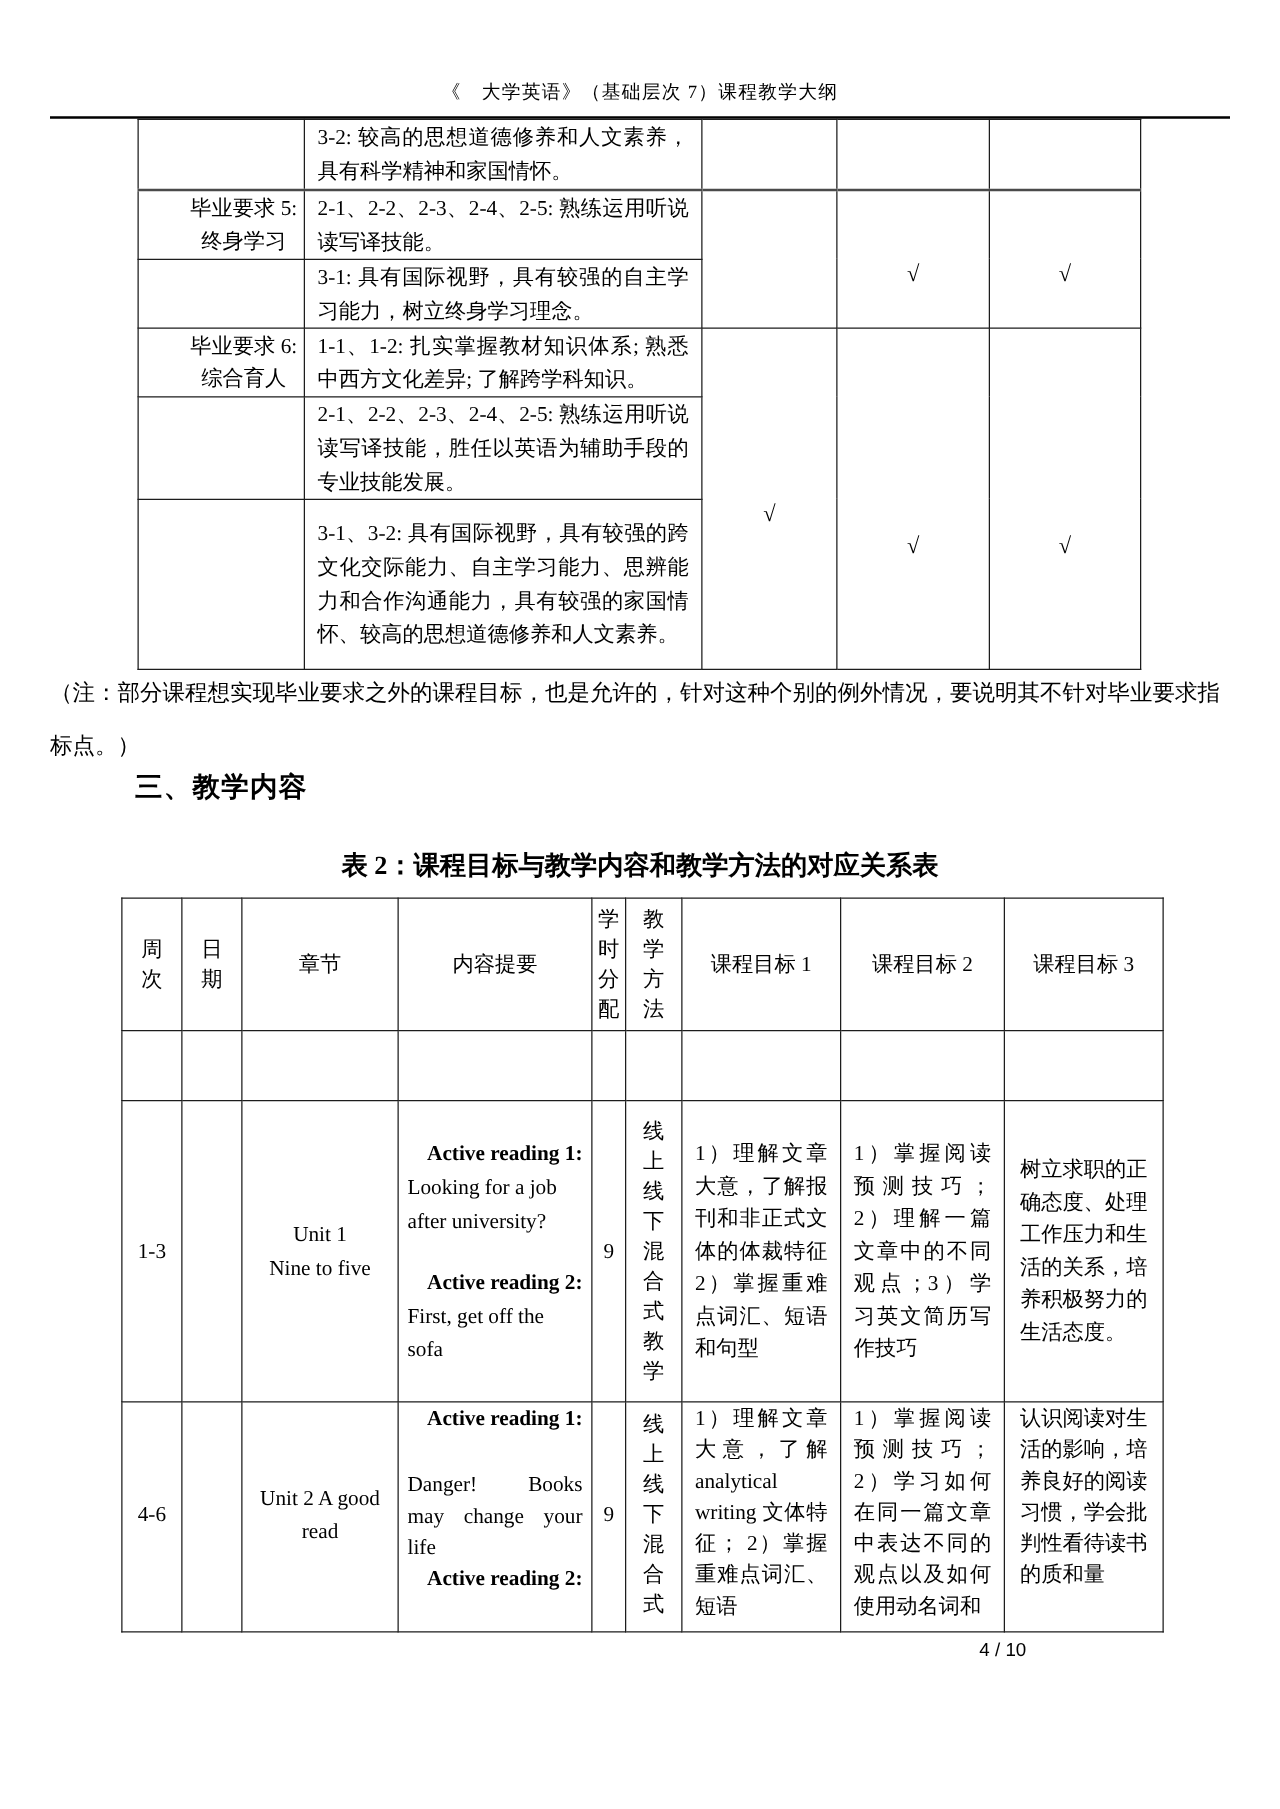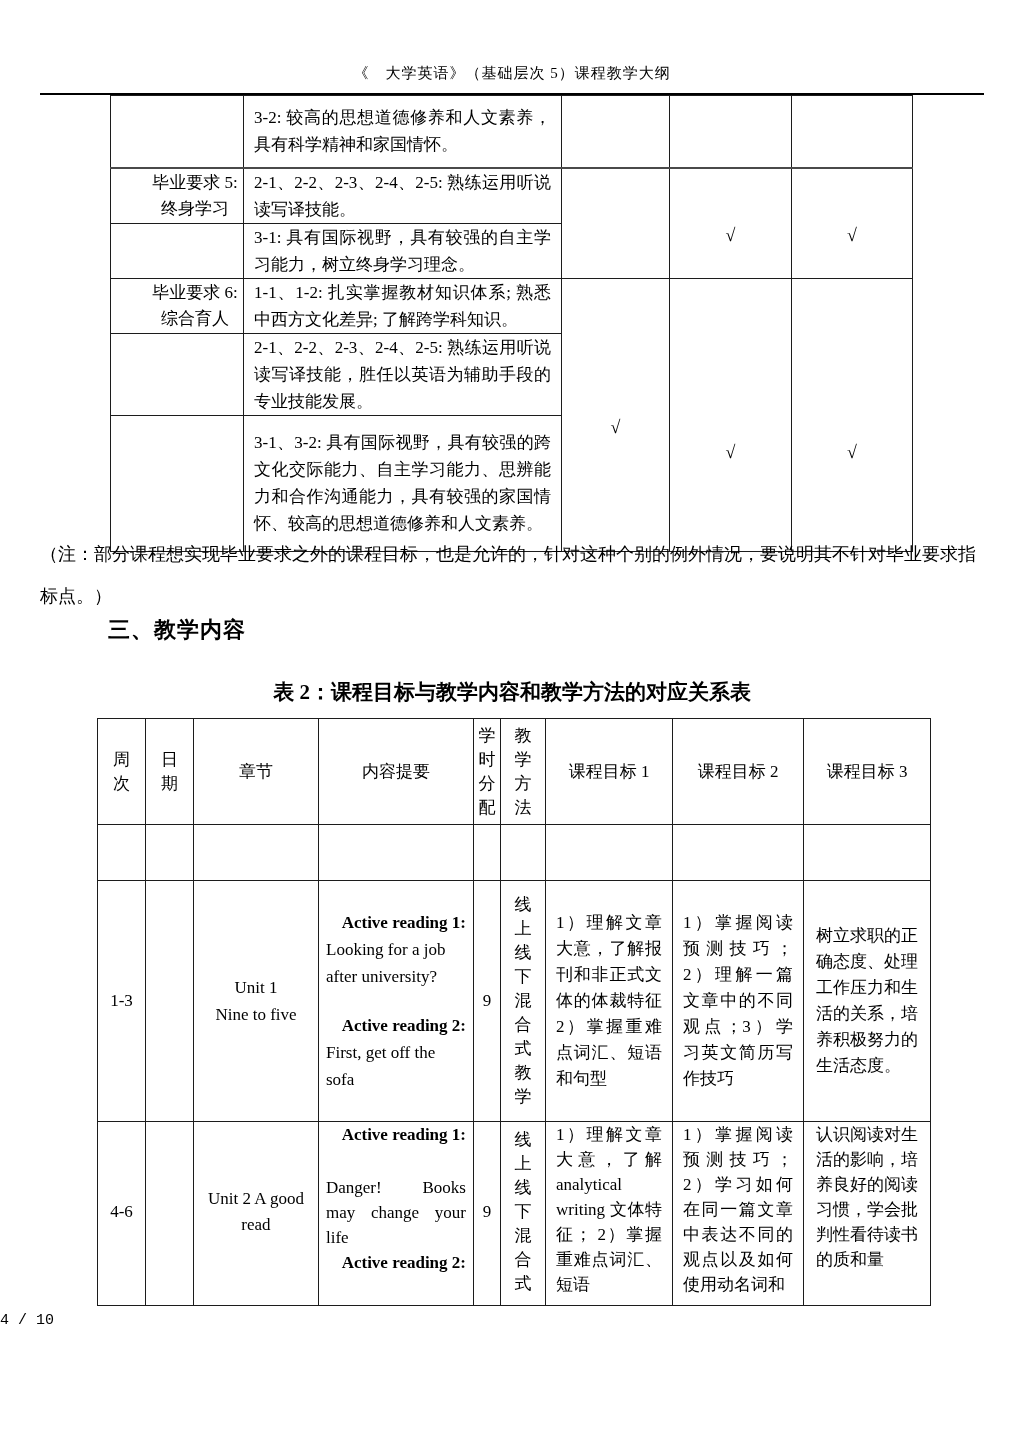--- a/index.html
+++ b/index.html
@@ -48,41 +48,41 @@
   .gap-after{margin-bottom:22px;}
   .jl{text-align:justify;text-align-last:justify;margin-top:28px;}
   .chapter{text-align:center;white-space:pre-line;line-height:27px;}
   
   .r2 td{vertical-align:top;}
   .r2 .clip{height:179px;overflow:hidden;}
   .r2 .excerpt,.r2 .goal{line-height:25px;}
   .r2 .cen{display:flex;flex-direction:column;justify-content:center;height:179px;}
   .r2 .chapter{line-height:26px;}
   
-  .footer{position:absolute;left:0;top:1312px;width:821px;text-align:left;
-          font-size:15px;font-family:Liberation Mono, monospace;}
+  .footer{position:absolute;left:0;top:1312px;width:821px;text-align:right;
+          font-size:15px;font-family:Liberation Sans, sans-serif;}
 </style>
 </head>
 <body>
 
 <div class="page">
 
-  <div class="doc-header">《　大学英语》（基础层次 5）课程教学大纲</div>
+  <div class="doc-header">《　大学英语》（基础层次 7）课程教学大纲</div>
   <div class="header-rule"></div>
 
   <table class="t1">
     <colgroup>
         <col style="width:133px">
         <col style="width:318px">
         <col style="width:108px">
         <col style="width:122px">
         <col style="width:121px">
       </colgroup>
     <tbody>
-        <tr style="height:72px">
+        <tr style="height:56px">
       <td class="req"></td>
       <td class="desc">3-2: 较高的思想道德修养和人文素养，具有科学精神和家国情怀。</td>
       <td class="chk"></td>
       <td class="chk"></td>
       <td class="chk"></td>
     </tr>
     <tr style="height:55px" class="thickline">
       <td class="req">毕业要求 5:
 终身学习</td>
       <td class="desc">2-1、2-2、2-3、2-4、2-5: 熟练运用听说读写译技能。</td>

